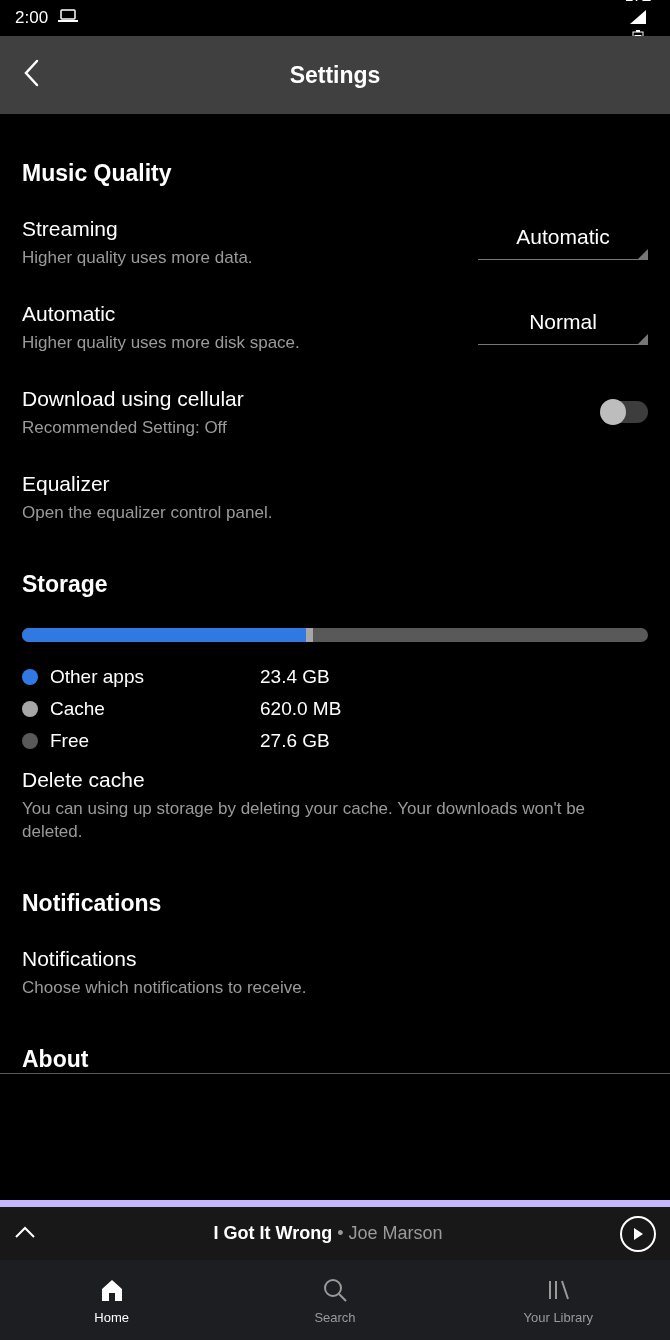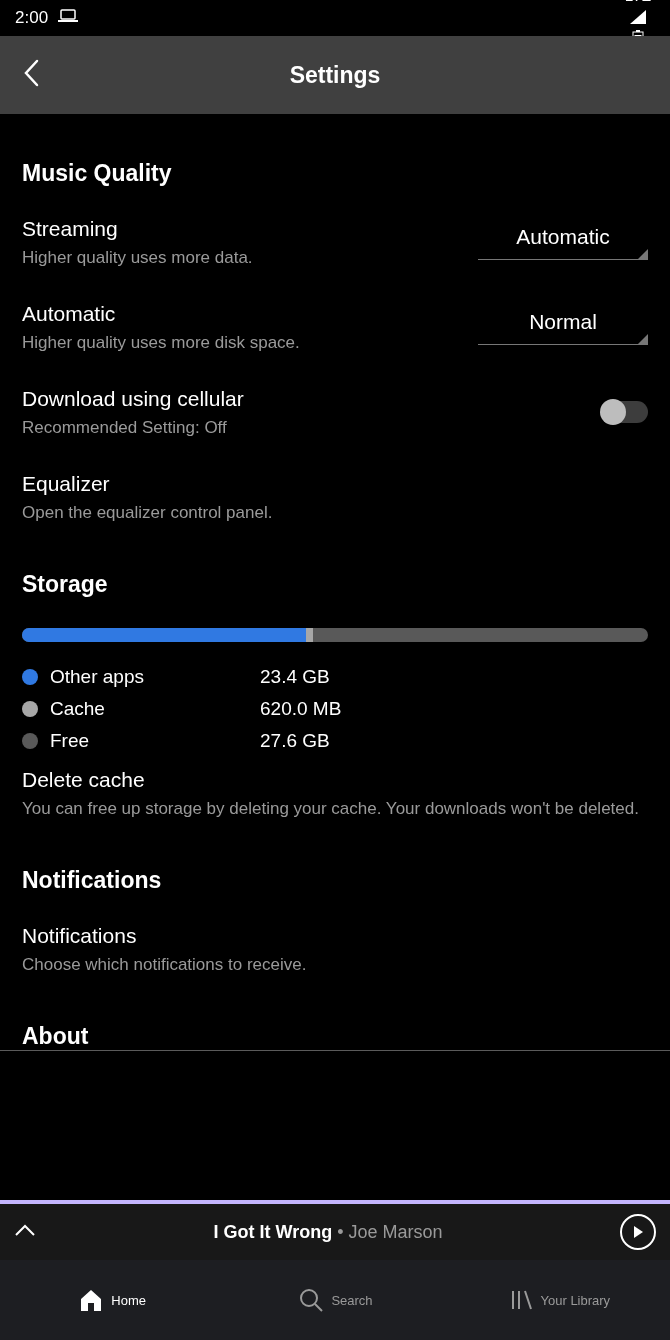--- a/index.html
+++ b/index.html
@@ -104,42 +104,42 @@
   .dot-apps  { background: #3079e2; }
   .dot-cache { background: #a7a7a7; }
   .dot-free  { background: #595959; }
 
   .divider { height: 1px; background: #5b5b5b; margin: 0 -22px; }
 
   
   .now-playing {
     height: 60px;
     background: #181818;
-    border-top: 4px solid #c4b5fd;
+    border-top: 7px solid #c4b5fd;
     display: flex;
     align-items: center;
     padding: 0 14px;
     gap: 14px;
   }
   .np-text { flex:1; text-align:center; font-size:18px; }
   .np-title  { color:#fff; font-weight:600; }
   .np-sep    { color:#9a9a9a; }
   .np-artist { color:#9a9a9a; }
   .play-btn { width:36px; height:36px; border:2px solid #fff; border-radius:50%; display:flex; align-items:center; justify-content:center; }
 
   
   .bottom-nav {
     height: 80px;
     background: #1d1e22;
     display: flex;
   }
   .nav-item {
     flex:1;
     display:flex;
-    flex-direction:row;
+    flex-direction:column;
     align-items:center;
     justify-content:center;
     gap:6px;
     font-size:13px;
     color:#9a9a9a;
   }
   .nav-item.active { color:#fff; }
   .nav-item svg { display:block; }
 </style>
 </head>
@@ -247,21 +247,21 @@
     <div class="legend-row">
       <div class="legend-dot dot-free"></div>
       <div class="legend-label">Free</div>
       <div>27.6 GB</div>
     </div>
   </div>
 
   <div class="setting-row">
     <div class="setting-text">
       <div class="setting-label">Delete cache</div>
-      <div class="setting-desc">You can free up storage by deleting your cache. Your downloads won't be deleted.</div>
+      <div class="setting-desc">You can using up storage by deleting your cache. Your downloads won't be deleted.</div>
     </div>
   </div>
 
   <div class="section-title">Notifications</div>
 
   <div class="setting-row" style="margin-bottom:40px;">
     <div class="setting-text">
       <div class="setting-label">Notifications</div>
       <div class="setting-desc">Choose which notifications to receive.</div>
     </div>

